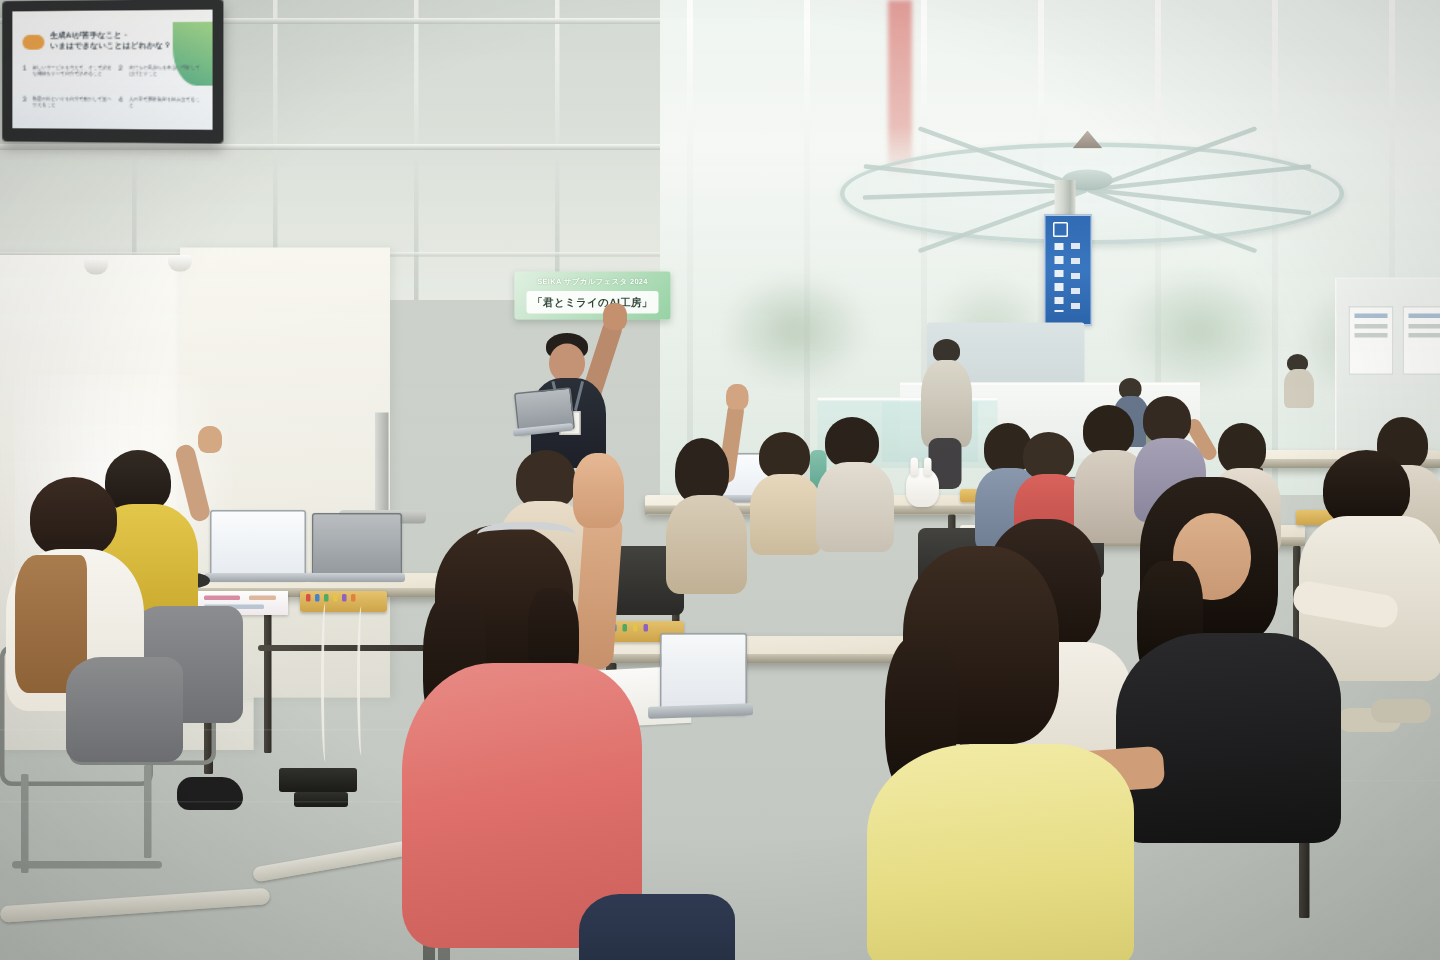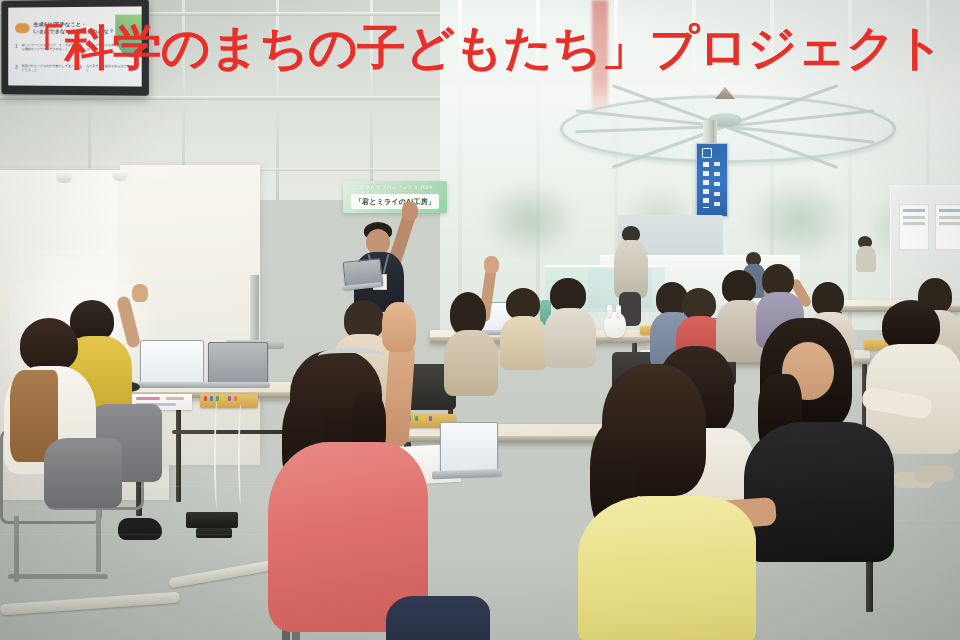--- a/index.html
+++ b/index.html
@@ -750,17 +750,14 @@
   <div style="position:absolute; left:892px; top:472px; width:42px; height:16px; background:#cdc7b6; border-radius:8px; z-index:9"></div>
   <div style="position:absolute; left:914px; top:466px; width:40px; height:16px; background:#c5bfae; border-radius:8px; z-index:9"></div>
 
   <div class="floor-grout" style="left:0; top:486px; width:340px;"></div>
   <div class="floor-grout" style="left:0; top:534px; width:300px;"></div>
   <div class="floor-grout" style="left:700px; top:520px; width:260px; background:rgba(255,255,255,.08)"></div>
 
   <div id="warm-wash" class="layer"></div>
   <div id="vignette" class="layer"></div>
 
-  <div id="title-bar" class="layer">
-    <div id="title-text">「科学のまちの子どもたち」プロジェクト</div>
-  </div>
 
 </div>
 
 </body></html>

